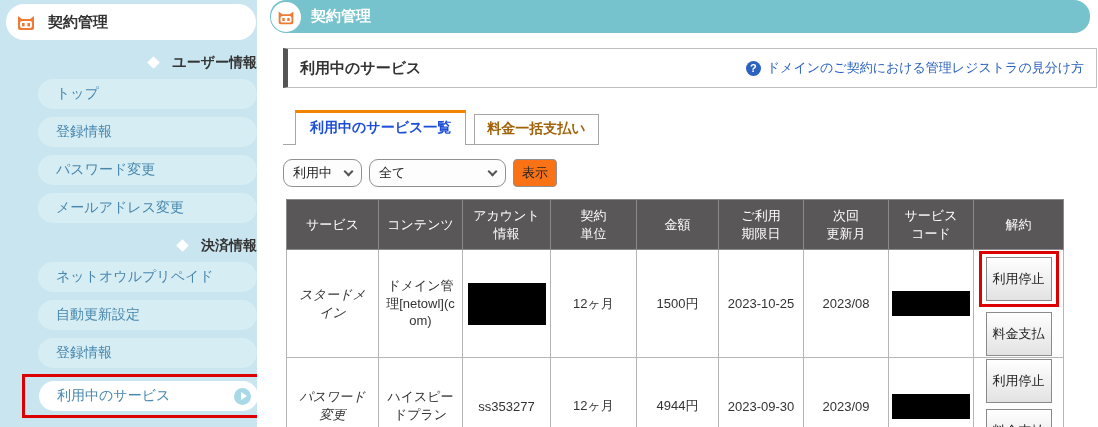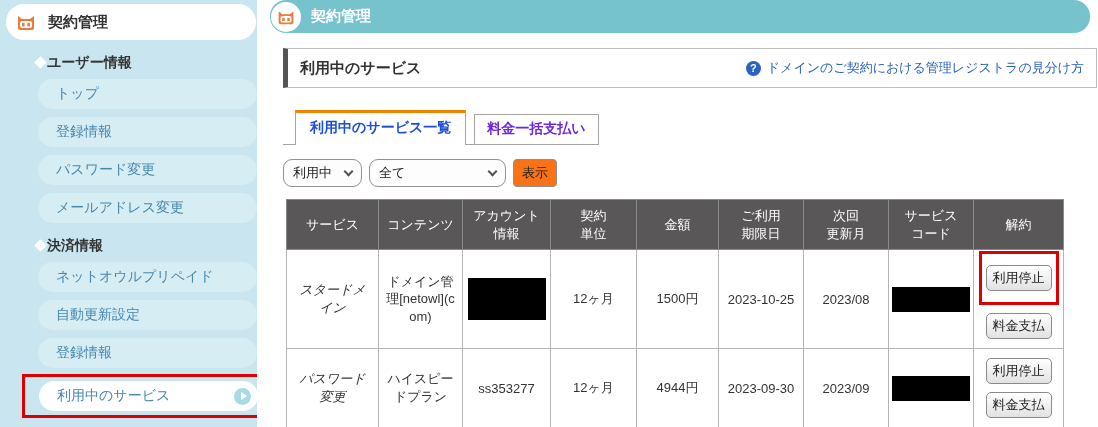--- a/index.html
+++ b/index.html
@@ -12,21 +12,21 @@
   }
 
   
   .sidebar { position:absolute; left:0; top:0; width:257px; height:427px; background:#c9e5ef; overflow:hidden; }
   .sb-header {
     margin:4px 0 0 6px; width:250px; height:36px; background:#fff; border-radius:18px;
     display:flex; align-items:center; gap:9px; padding-left:7px;
     font-weight:bold; font-size:15px; color:#333;
   }
   .owl-badge { width:26px; height:26px; display:flex; align-items:center; justify-content:center; }
-  .sb-section { margin:14px 0 0 36px; height:17px; display:flex; align-items:center; gap:2px; font-weight:bold; font-size:14px; color:#333; }
+  .sb-section { margin:14px 0 0 36px; height:17px; display:flex; align-items:center; gap:14px; font-weight:bold; font-size:14px; color:#333;justify-content:flex-end; }
   .diamond { width:9px; height:9px; background:#fff; transform:rotate(45deg); flex:0 0 auto; }
   .sb-item {
     margin:8px 0 0 38px; width:219px; height:30px; background:#d7edf4; border-radius:15px;
     display:flex; align-items:center; padding-left:18px;
     color:#4787ad; font-size:14px; cursor:pointer;font-family:Liberation Mono, monospace;
   }
   .sb-active-wrap { margin:6px 0 0 22px; width:243px; border:3px solid #dd0000; padding:4px 0 4px 14px; }
   .sb-item.active { margin:0; background:#fff; justify-content:space-between; padding-right:7px; color:#4787ad; }
   .play-icon {
     width:17px; height:17px; border-radius:50%; background:#a9d9e6; flex:0 0 auto;
@@ -50,21 +50,21 @@
     display:flex; align-items:center; justify-content:space-between; padding:0 12px;
   }
   .section-title { font-weight:bold; font-size:15px; color:#333; }
   .help-link { display:flex; align-items:center; gap:6px; color:#2b62c0; font-size:13px; cursor:pointer; text-decoration:none; }
   .q-icon { width:15px; height:15px; border-radius:50%; background:#2b62c0; color:#fff;
     font-size:11px; font-weight:bold; display:flex; align-items:center; justify-content:center; flex:0 0 auto; }
 
   .tabs { margin:22px 0 0 13px; padding-left:12px; border-bottom:1px solid #a6a6a6;
     display:flex; align-items:flex-end; gap:8px; width:fit-content; }
   .tab { border:1px solid #a6a6a6; border-bottom:none; background:#fff;
-    padding:5px 12px 6px; font-size:14px; font-weight:bold; color:#6d28d9; cursor:pointer; }
+    padding:5px 12px 6px; font-size:14px; font-weight:bold; color:#a16207; cursor:pointer; }
   .tab.active { border-top:3px solid #f08300; color:#1d4ed8; margin-bottom:-1px; padding:6px 14px 8px; }
 
   .filters { margin:14px 0 0 13px; display:flex; gap:7px; align-items:center; }
   .select { height:28px; border:1px solid #919191; border-radius:9px; background:#fdfdfd;
     display:flex; align-items:center; justify-content:space-between; padding:0 9px;
     font-size:13px; color:#222; cursor:pointer; }
   .select.narrow { width:79px; }
   .select.wide { width:137px; }
   .chev { width:7px; height:7px; border-right:2px solid #555; border-bottom:2px solid #555;
     transform:rotate(45deg); margin-top:-3px; flex:0 0 auto; }
@@ -78,23 +78,23 @@
     border:1px solid #8a8a8a; height:50px; white-space:pre-line; line-height:1.35; }
   .svc-table tbody td { background:#fff; }
   tr.r1 td { height:90px; }
   tr.r2 td { height:76px; }
   tr.r3 td { height:80px; }
   td.svc { background:#ececec; padding:0 6px;font-style:italic; }
   td.content { word-break:break-all; padding:0 5px; line-height:1.35; }
   .redact { background:#000; margin:0 auto; }
   .redact.lg { width:78px; height:42px; }
   .redact.sm { width:78px; height:25px; }
-  .tbl-btn { display:block; margin:8px auto; border:1px solid #8a8a8a; border-radius:5px;
+  .tbl-btn { display:block; margin:0 auto; border:1px solid #8a8a8a; border-radius:0;
     background:linear-gradient(#ffffff,#e2e2e2); font-size:13px; color:#222;
-    padding:3px 6px; cursor:pointer; font-family:inherit; }
+    padding:12px 6px; cursor:pointer; font-family:inherit; }
   .red-hl { display:block; width:fit-content; margin:0 auto 5px; border:3px solid #dd0000; padding:3px 4px; }
   .gap-top { margin-top:6px; }
 </style>
 </head>
 <body>
 
 <aside class="sidebar">
   <div class="sb-header">
     <span class="owl-badge">
       <svg width="24" height="24" viewBox="0 0 24 24">

